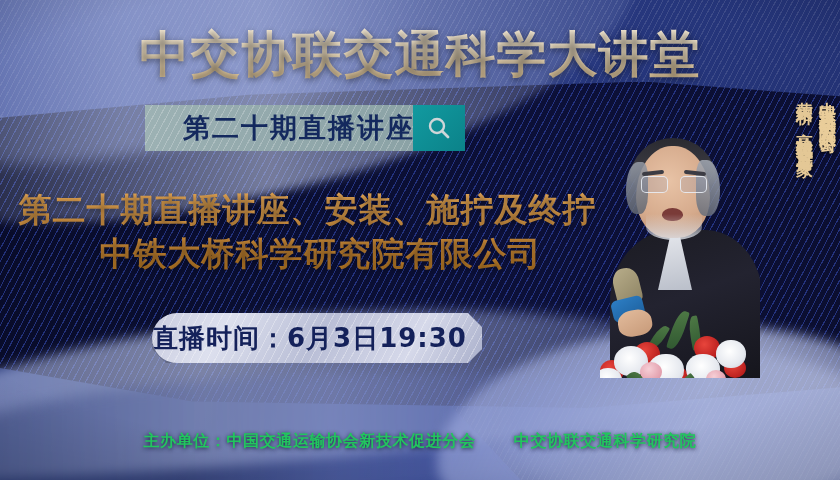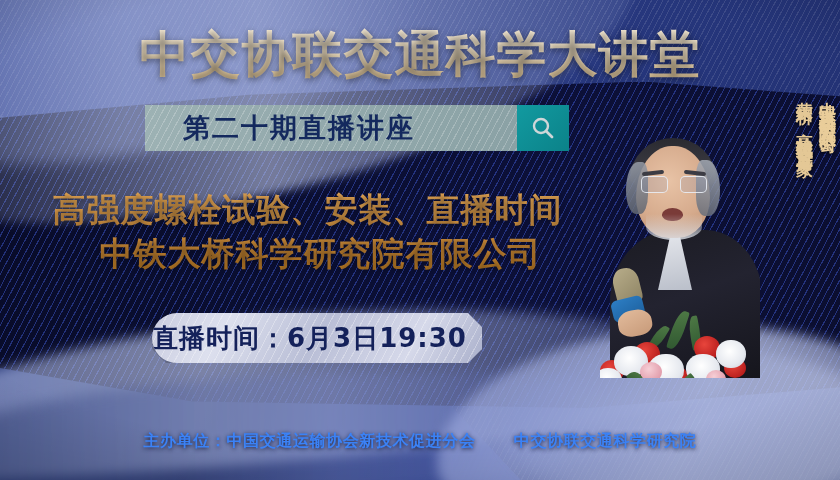--- a/index.html
+++ b/index.html
@@ -179,21 +179,21 @@
     font-size:49px;font-weight:700;letter-spacing:1px;
     font-family:"DejaVu Sans","Liberation Sans",sans-serif;
     background:linear-gradient(180deg,#fdf3e0 0%,#f6e6c9 45%,#e4cda5 72%,#d8bd90 100%);
     -webkit-background-clip:text;background-clip:text;color:transparent;
     text-shadow:0 2px 6px rgba(0,0,0,.45);
     transform:scaleX(1.02);
     white-space:nowrap;
   }
 
   .sub-bar{
-    position:absolute;left:145px;top:105px;width:424px;height:46px;
+    position:absolute;left:145px;top:105px;width:320px;height:46px;
     background:linear-gradient(100deg,#9db2b4 0%,#94aaad 35%,#8ea5a8 70%,#889fa3 100%);
     display:flex;align-items:center;overflow:hidden;
   }
   .sub-bar .stripe-ovl{
     position:absolute;inset:0;
     background:repeating-linear-gradient(118deg,
       rgba(255,255,255,0.22) 0px,rgba(255,255,255,0.22) 1px,
       rgba(255,255,255,0) 1px,rgba(255,255,255,0) 6px);
   }
   .sub-text{
@@ -245,21 +245,21 @@
     font-size:17px;font-weight:700;letter-spacing:3px;
     color:#e9cd9a;text-shadow:0 1px 3px rgba(0,0,0,.75);
     font-family:"DejaVu Sans","Liberation Sans",sans-serif;
     line-height:1;
   }
   .vtext-company{margin-left:6px;}
   .vtext-person{margin-left:2px;color:#e4c896;}
 
   .footer{
     position:absolute;left:0;bottom:28px;width:840px;text-align:center;
-    font-size:16px;font-weight:700;color:#3b82f6;letter-spacing:.6px;
+    font-size:16px;font-weight:700;color:#22c55e;letter-spacing:.6px;
     text-shadow:0 1px 4px rgba(10,15,45,.85);
     font-family:"DejaVu Sans","Liberation Sans",sans-serif;
   }
   .footer .gap{display:inline-block;width:26px;}
 </style>
 </head>
 <body>
 
 <div class="poster">
 
@@ -323,21 +323,21 @@
       <span class="sub-text">第二十期直播讲座</span>
       <div class="search-box">
         <svg width="26" height="26" viewBox="0 0 26 26">
           <circle cx="11" cy="11" r="7" fill="none" stroke="#cfd6d8" stroke-width="2.4"></circle>
           <line x1="16" y1="16" x2="22" y2="22" stroke="#cfd6d8" stroke-width="2.8" stroke-linecap="round"></line>
         </svg>
       </div>
     </div>
 
     <div class="headline">
-      <span class="ln ln1">高强度螺栓试验、安装、直播时间</span>
+      <span class="ln ln1">第二十期直播讲座、安装、施拧及终拧</span>
       <span class="ln ln2">中铁大桥科学研究院有限公司</span>
     </div>
 
     <div class="time-pill">
       <div class="stripe-ovl"></div>
       <span class="time-text">直播时间：6月3日19:30</span>
     </div>
 
     <div class="vtext-wrap">
       <span class="vtext vtext-person">黄绍桥  高栓试验研究首席专家</span>

